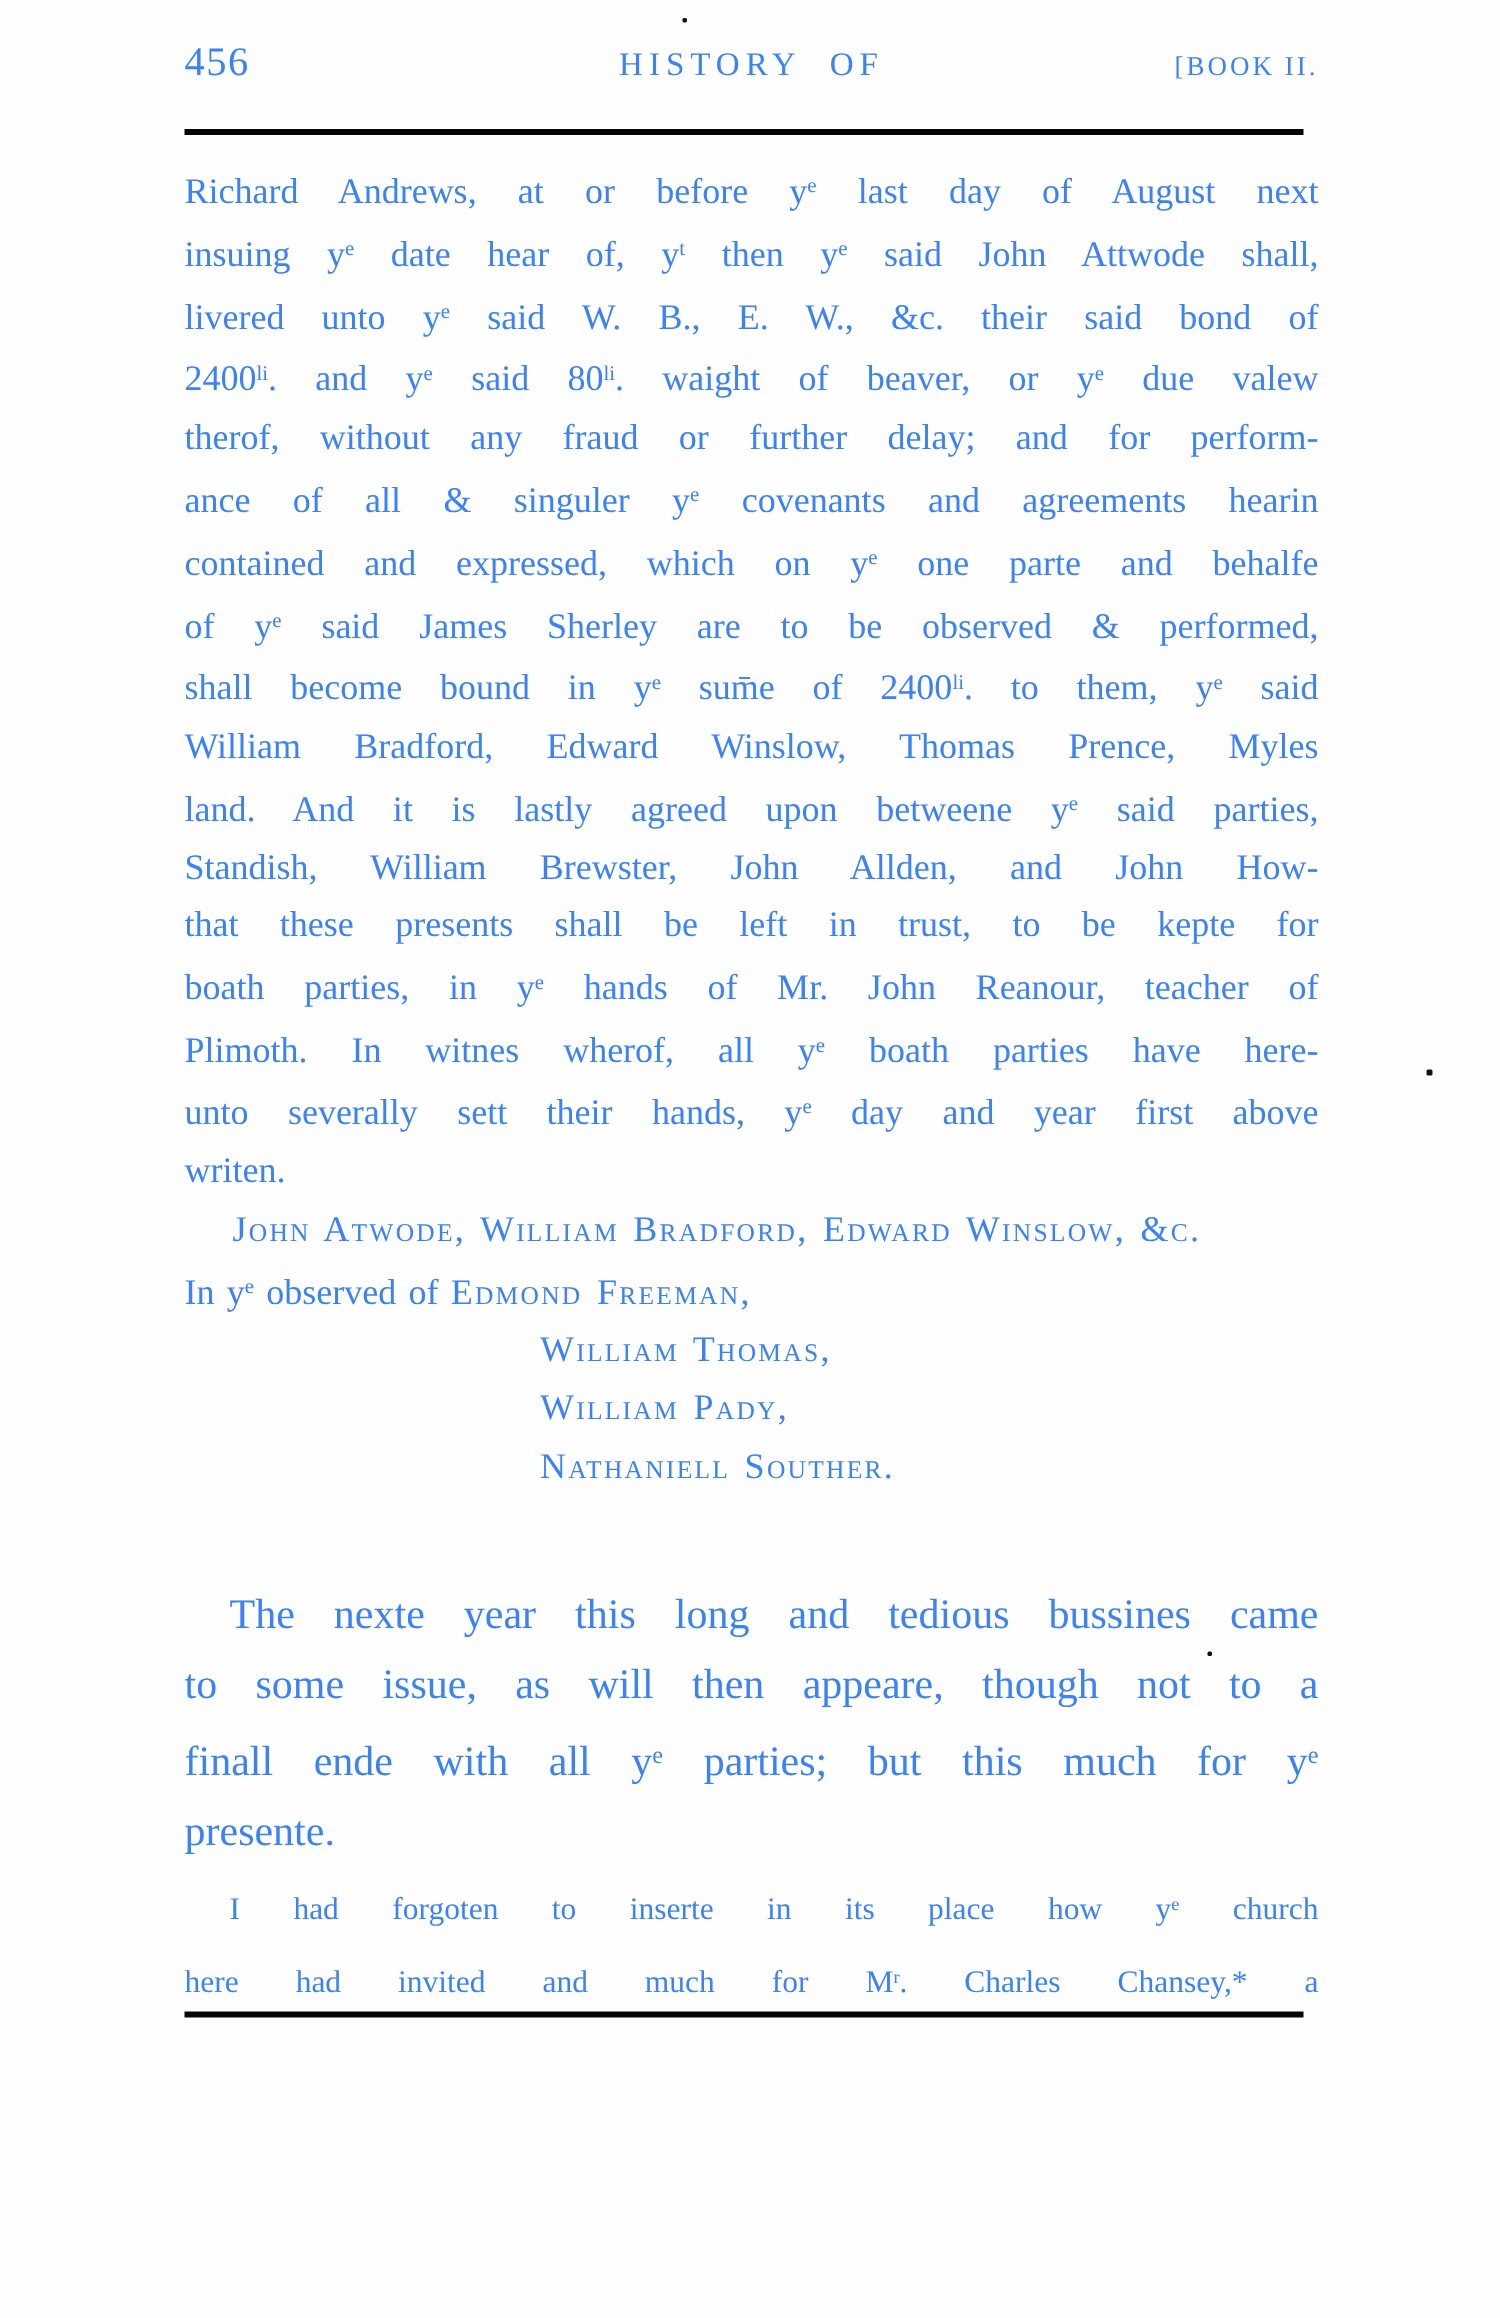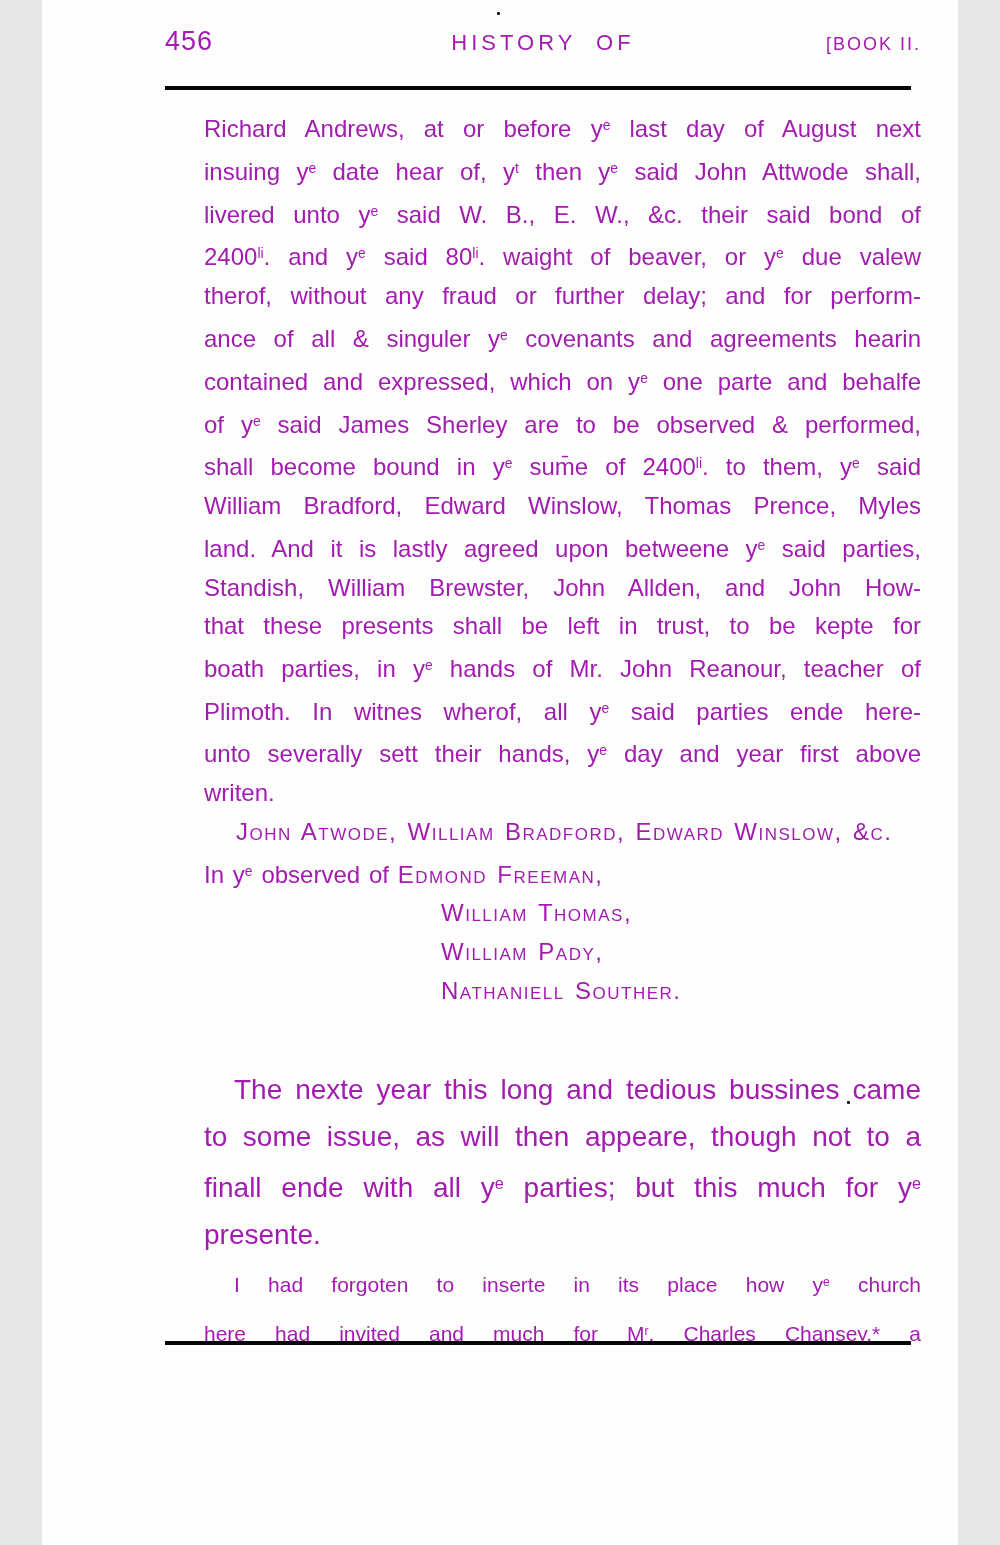--- a/index.html
+++ b/index.html
@@ -1,23 +1,23 @@
 <!DOCTYPE html>
 <html><head>
 <meta charset="utf-8">
 <style>
   html, body { margin: 0; padding: 0; background: #e8e8e8; }
   .page {
     position: relative;
-    width: 916px;
+    width: 1000px;
     height: 1545px;
     margin: 0 auto;
     background: #fefefe;
-    color: #a21caf;
-    font-family: Liberation Sans, sans-serif;
+    color: #3b82f6;
+    font-family: Liberation Serif, serif;
     overflow: hidden;
   }
   .running-header {
     position: absolute;
     left: 123px;
     top: 26px;
     width: 756px;
     display: grid;
     grid-template-columns: 1fr auto 1fr;
     align-items: baseline;
@@ -30,21 +30,21 @@
   .rule-foot { top: 1341px; }
   .content {
     position: absolute;
     left: 123px;
     top: 106px;
     width: 756px;
   }
   .para1, .sigs { font-size: 24px; line-height: 38.6px; }
   .para2 { font-size: 28px; line-height: 46.5px; margin-top: 57px; }
   .para3 { font-size: 21px; line-height: 46.5px; }
-  .line { white-space: normal; margin-left: 39px; }
+  .line { white-space: normal; }
   .j { text-align: justify; text-align-last: justify; text-justify: inter-word; }
   .l { text-align: left; text-align-last: left; word-spacing: 0.09em; }
   .ind1 { text-indent: 32px; }
   .ind2 { text-indent: 30px; }
   .ind3 { text-indent: 237px; }
   .sup { font-size: 58%; vertical-align: 0.52em; letter-spacing: 0; }
   .sc { font-variant: small-caps; letter-spacing: 1.5px; }
   .speck { position: absolute; background: #111; border-radius: 1px; }
   .speck-1 { left: 455px; top: 12px; width: 3px; height: 3px; }
   .speck-2 { left: 951px; top: 713px; width: 4px; height: 4px; }
@@ -72,21 +72,21 @@
         <div class="line j"><span>therof, without any fraud or further delay; and for perform-</span></div>
         <div class="line j"><span>ance of all &amp; singuler y</span><span class="sup">e</span><span> covenants and agreements hearin</span></div>
         <div class="line j"><span>contained and expressed, which on y</span><span class="sup">e</span><span> one parte and behalfe</span></div>
         <div class="line j"><span>of y</span><span class="sup">e</span><span> said James Sherley are to be observed &amp; performed,</span></div>
         <div class="line j"><span>shall become bound in y</span><span class="sup">e</span><span> sum̄e of 2400</span><span class="sup">li</span><span>. to them, y</span><span class="sup">e</span><span> said</span></div>
         <div class="line j"><span>William Bradford, Edward Winslow, Thomas Prence, Myles</span></div>
         <div class="line j"><span>land.  And it is lastly agreed upon betweene y</span><span class="sup">e</span><span> said parties,</span></div>
         <div class="line j"><span>Standish, William Brewster, John Allden, and John How-</span></div>
         <div class="line j"><span>that these presents shall be left in trust, to be kepte for</span></div>
         <div class="line j"><span>boath parties, in y</span><span class="sup">e</span><span> hands of Mr. John Reanour, teacher of</span></div>
-        <div class="line j"><span>Plimoth.  In witnes wherof, all y</span><span class="sup">e</span><span> said parties ende here-</span></div>
+        <div class="line j"><span>Plimoth.  In witnes wherof, all y</span><span class="sup">e</span><span> boath parties have here-</span></div>
         <div class="line j"><span>unto severally sett their hands, y</span><span class="sup">e</span><span> day and year first above</span></div>
         <div class="line l"><span>writen.</span></div>
       </div>
     <div class="sigs">
         <div class="line l ind1"><span class="sc">John Atwode, William Bradford, Edward Winslow, &amp;c.</span></div>
         <div class="line l"><span>In y</span><span class="sup">e</span><span> observed of </span><span class="sc">Edmond Freeman,</span></div>
         <div class="line l ind3"><span class="sc">William Thomas,</span></div>
         <div class="line l ind3"><span class="sc">William Pady,</span></div>
         <div class="line l ind3"><span class="sc">Nathaniell Souther.</span></div>
       </div>

